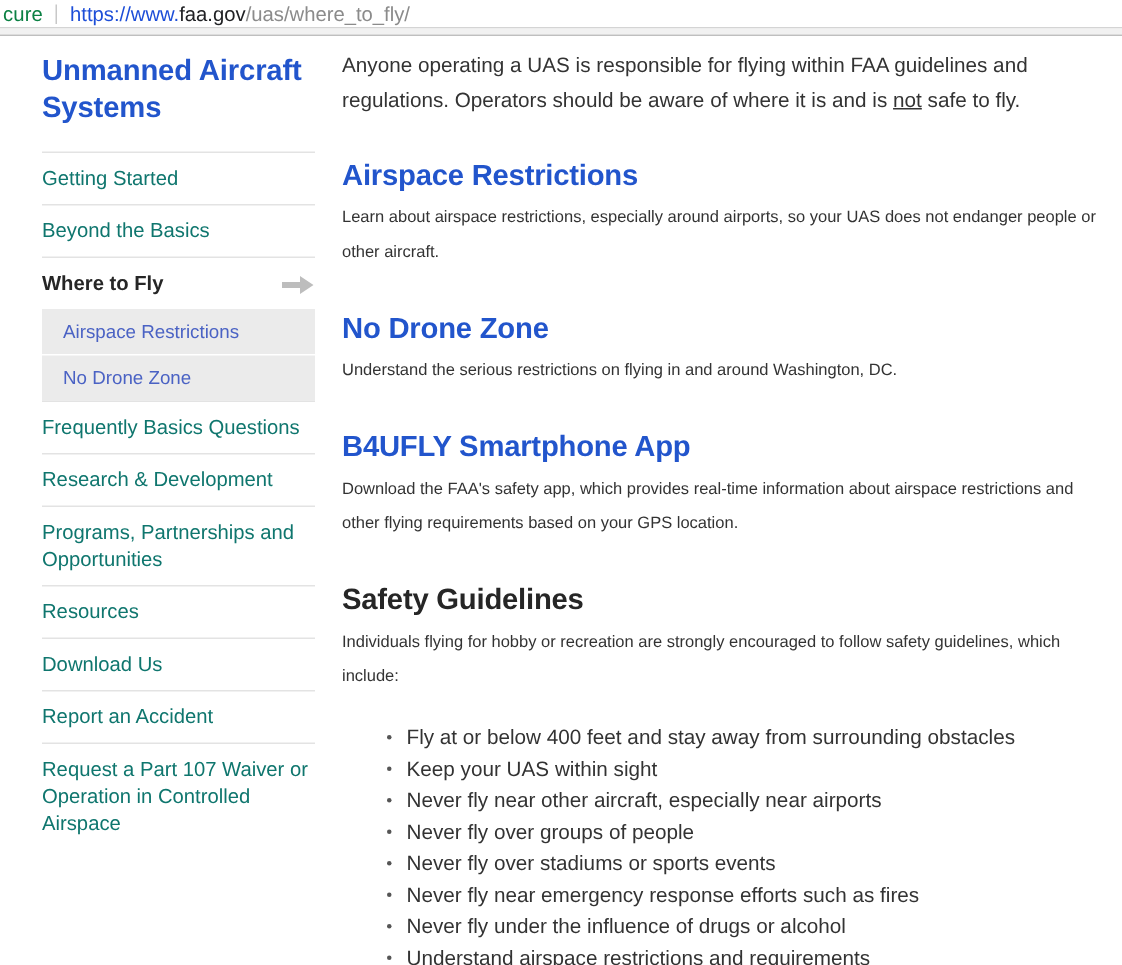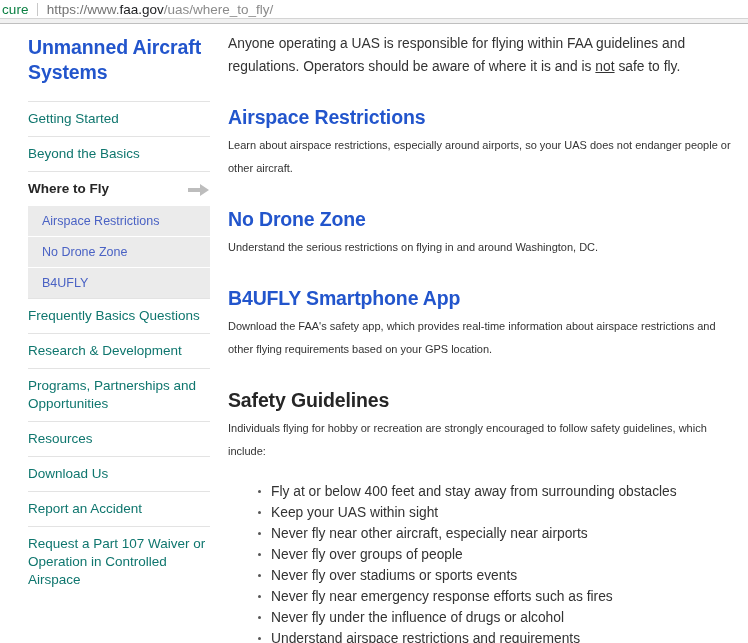--- a/index.html
+++ b/index.html
@@ -33,21 +33,21 @@
     padding-left: 2px;
     letter-spacing: .1px;
   }
   .omni-sep {
     display: inline-block;
     width: 1px;
     height: 13px;
     background: #c8c8c8;
     margin: 0 9px 0 8px;
   }
-  .url-scheme { color: #737373; }
+  .url-scheme { color: #1d4ed8; }
   .url-host   { color: #202124; }
   .url-path   { color: #8b8b8b; }
 
   .chrome-rule {
     position: absolute;
     left: 0;
     width: 748px;
     background: #c9c9c9;
   }
   .chrome-rule.r1 { top: 18px; height: 1px; background:#d4d4d4; }
@@ -205,21 +205,20 @@
           <svg width="22" height="12" viewBox="0 0 22 12" aria-hidden="true">
             <path d="M0 4 H12 V0 L21 6 L12 12 V8 H0 Z" fill="#bdbdbd"></path>
           </svg>
         </span>
       </li>
 
       <li style="list-style:none;padding:0;margin:0;">
         <ul class="subnav">
           <li class="subnav-item">Airspace Restrictions</li>
           <li class="subnav-item">No Drone Zone</li>
-          <li class="subnav-item">B4UFLY</li>
         </ul>
       </li>
 
       <li class="nav-item">Frequently Basics Questions</li>
       <li class="nav-item">Research &amp; Development</li>
       <li class="nav-item">Programs, Partnerships and Opportunities</li>
       <li class="nav-item">Resources</li>
       <li class="nav-item">Download Us</li>
       <li class="nav-item">Report an Accident</li>
       <li class="nav-item">Request a Part 107 Waiver or Operation in Controlled Airspace</li>

